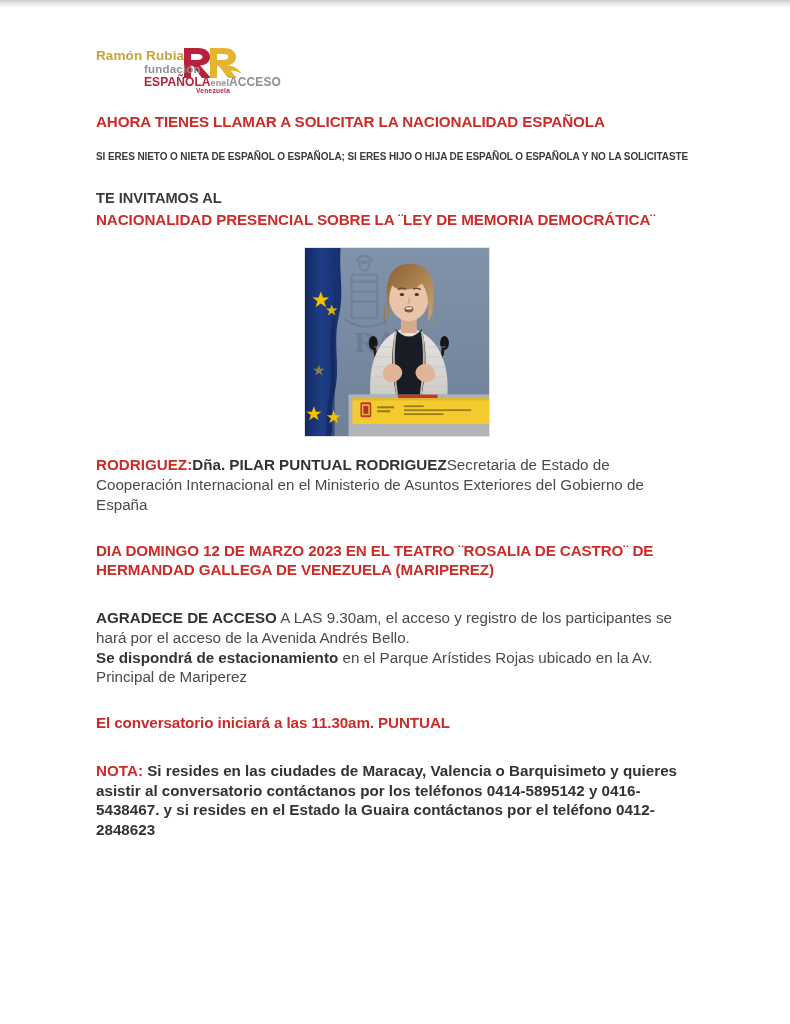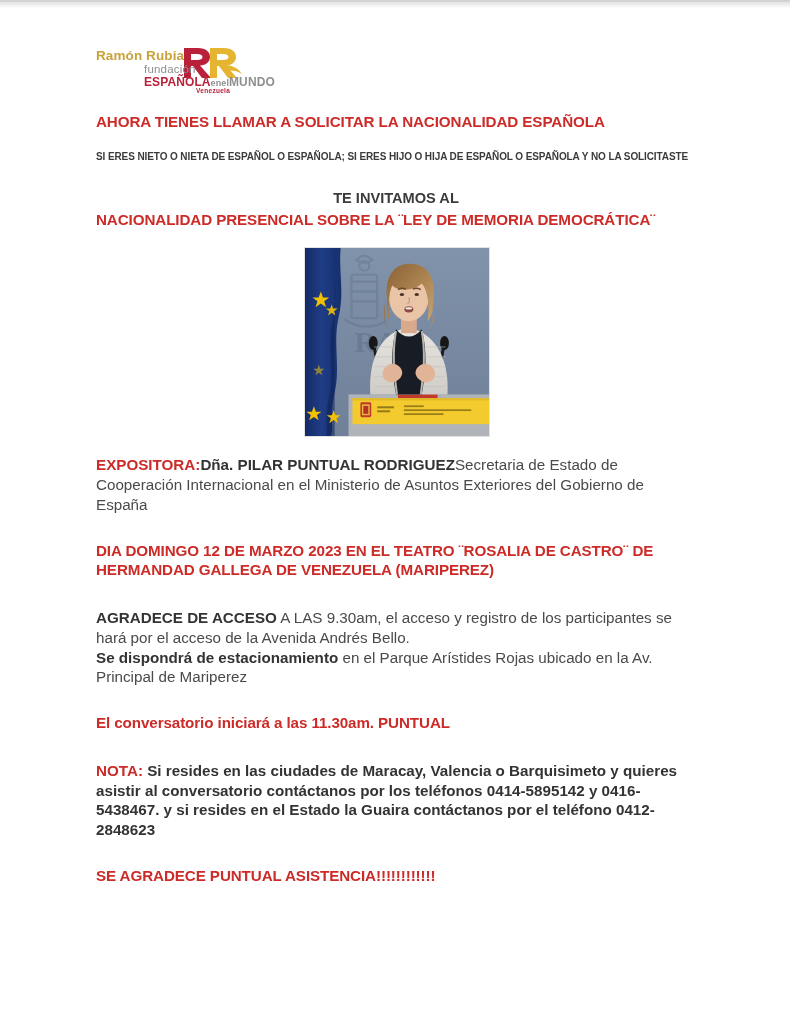--- a/index.html
+++ b/index.html
@@ -74,21 +74,21 @@
   .logo-sub {
     position: absolute;
     left: 48px;
     top: 20px;
     line-height: 1.02;
     white-space: nowrap;
   }
   .logo-sub .l1 {
     display: block;
     font-size: 11.5px;
-    font-weight: normal;
+    font-weight: bold;
     color: #8f8f8f;
     letter-spacing: .2px;
   }
   .logo-sub .l2 {
     display: block;
     font-size: 12px;
     font-weight: bold;
     letter-spacing: .1px;
   }
   .logo-sub .l2 .esp { color: #b9213a; }
@@ -115,21 +115,21 @@
   }
   .dark-head {
     color: #3b3b3b;
     font-weight: bold;
     font-size: 10px;
     line-height: 1.30;
     margin: 16px 0 16px 0;
     letter-spacing: -0.1px;
   }
   .center-head {
-    text-align: center;
+    text-align: left;
     color: #3b3b3b;
     font-weight: bold;
     font-size: 14.6px;
     line-height: 1.3;
     margin: 0 0 2px 0;
   }
   .body-text {
     color: #4a4a4a;
     font-size: 15.2px;
     line-height: 1.30;
@@ -175,21 +175,21 @@
           <path d="M30 34 L30 4 L44 4 C52 4 56 8 56 13 C56 18 52 21 46 21.5 L57 34 L48 34 L39 22 L37 22 L37 34 Z
                    M37 10 L37 16 L43 16 C46.5 16 48.5 14.8 48.5 13 C48.5 11.2 46.5 10 43 10 Z" fill="#e5b430"></path>
 
           <path d="M44 21 C52 21 58 24 62 30 C58 27 52 26 46 26.5 Z" fill="#e5b430"></path>
         </svg>
       </span>
 
       <span class="logo-sub">
         <span class="l1">fundación</span>
         <span class="l2">
-          <span class="esp">ESPAÑOLA</span><span class="enel">enel</span><span class="mundo">MUNDO</span>
+          <span class="esp">ESPAÑOLA</span><span class="enel">enel</span><span class="mundo">ACCESO</span>
         </span>
         <span class="l3">Venezuela</span>
       </span>
     </div>
 
     <p class="red-head">AHORA TIENES LLAMAR A SOLICITAR LA NACIONALIDAD ESPAÑOLA</p>
 
     <p class="dark-head">SI ERES NIETO O NIETA DE ESPAÑOL O ESPAÑOLA; SI ERES HIJO O HIJA DE ESPAÑOL O ESPAÑOLA Y NO LA SOLICITASTE</p>
 
     <div class="spacer-sm"></div>
@@ -299,21 +299,21 @@
         </g>
         <path d="M94 42 q4 -2.5 8 -0.5 M109 41.5 q4 -2 8 0.5" stroke="#6a4a30" stroke-width="1.4" fill="none"></path>
         <path d="M105 50 q1.5 5 -1.5 6.5" stroke="#c79a7b" stroke-width="1.2" fill="none"></path>
 
         <ellipse cx="105" cy="62" rx="4.5" ry="3.2" fill="#8d4b48"></ellipse>
         <ellipse cx="105" cy="61" rx="3.4" ry="1.2" fill="#f0ece6"></ellipse>
       </svg>
     </div>
 
     <p class="body-text">
-      <span class="red-inline">EXPOSITORA:</span><b>Dña. PILAR PUNTUAL RODRIGUEZ</b><span>Secretaria de Estado de Cooperación Internacional en el Ministerio de Asuntos Exteriores del Gobierno de España</span>
+      <span class="red-inline">RODRIGUEZ:</span><b>Dña. PILAR PUNTUAL RODRIGUEZ</b><span>Secretaria de Estado de Cooperación Internacional en el Ministerio de Asuntos Exteriores del Gobierno de España</span>
     </p>
 
     <div class="spacer-sm"></div>
 
     <p class="red-head">DIA DOMINGO 12 DE MARZO 2023 EN EL TEATRO ¨ROSALIA DE CASTRO¨ DE HERMANDAD GALLEGA DE VENEZUELA (MARIPEREZ)</p>
 
     <div class="spacer-sm"></div>
 
     <p class="body-text">
       <b>AGRADECE DE ACCESO</b><span> A LAS 9.30am, el acceso y registro de los participantes se hará por el acceso de la Avenida Andrés Bello.</span><br>
@@ -326,16 +326,15 @@
 
 
     <div class="spacer-sm"></div>
 
     <p class="body-text">
       <span class="red-inline">NOTA:</span><b> Si resides en las ciudades de Maracay, Valencia o Barquisimeto y quieres asistir al conversatorio contáctanos por los teléfonos 0414-5895142 y 0416-5438467. y si resides en el Estado la Guaira contáctanos por el teléfono 0412-2848623</b>
     </p>
 
     <div class="spacer-sm"></div>
 
-    <p class="red-head">SE AGRADECE PUNTUAL ASISTENCIA!!!!!!!!!!!!</p>
 
   </div>
 </div>
 
 </body></html>

